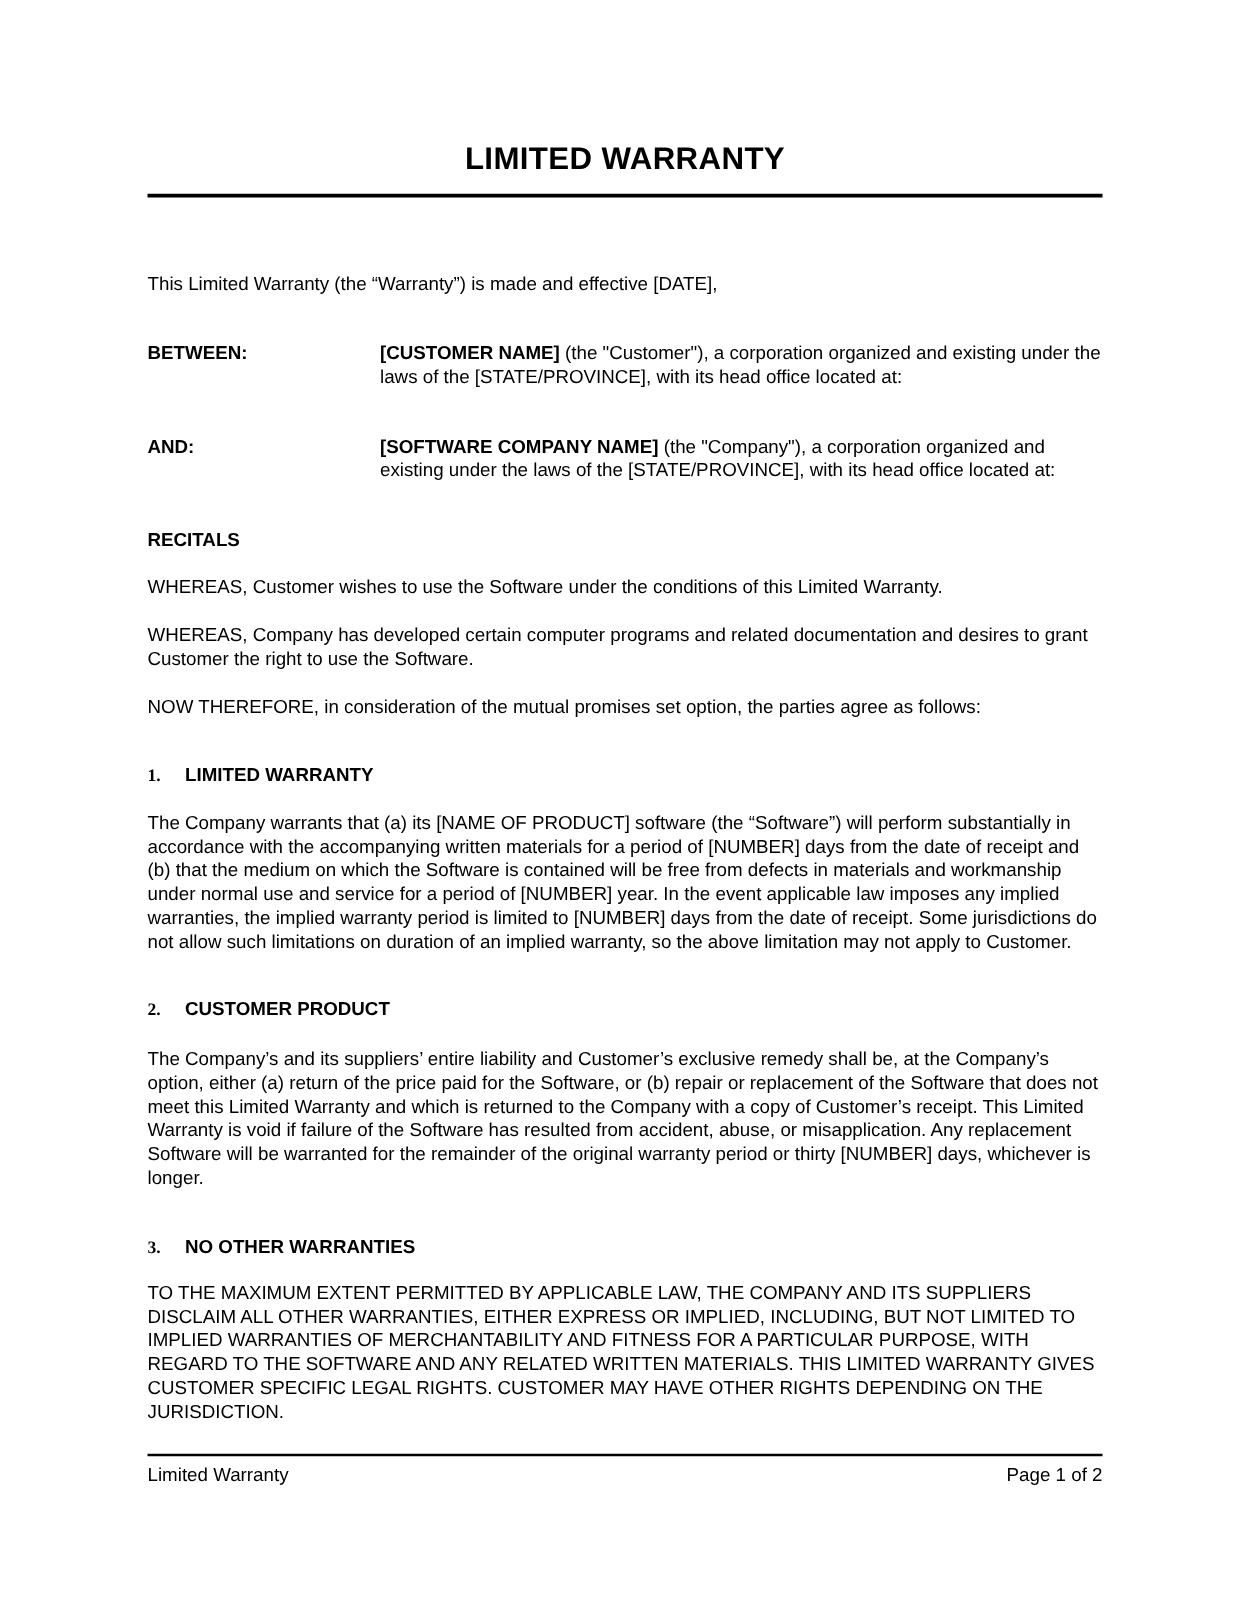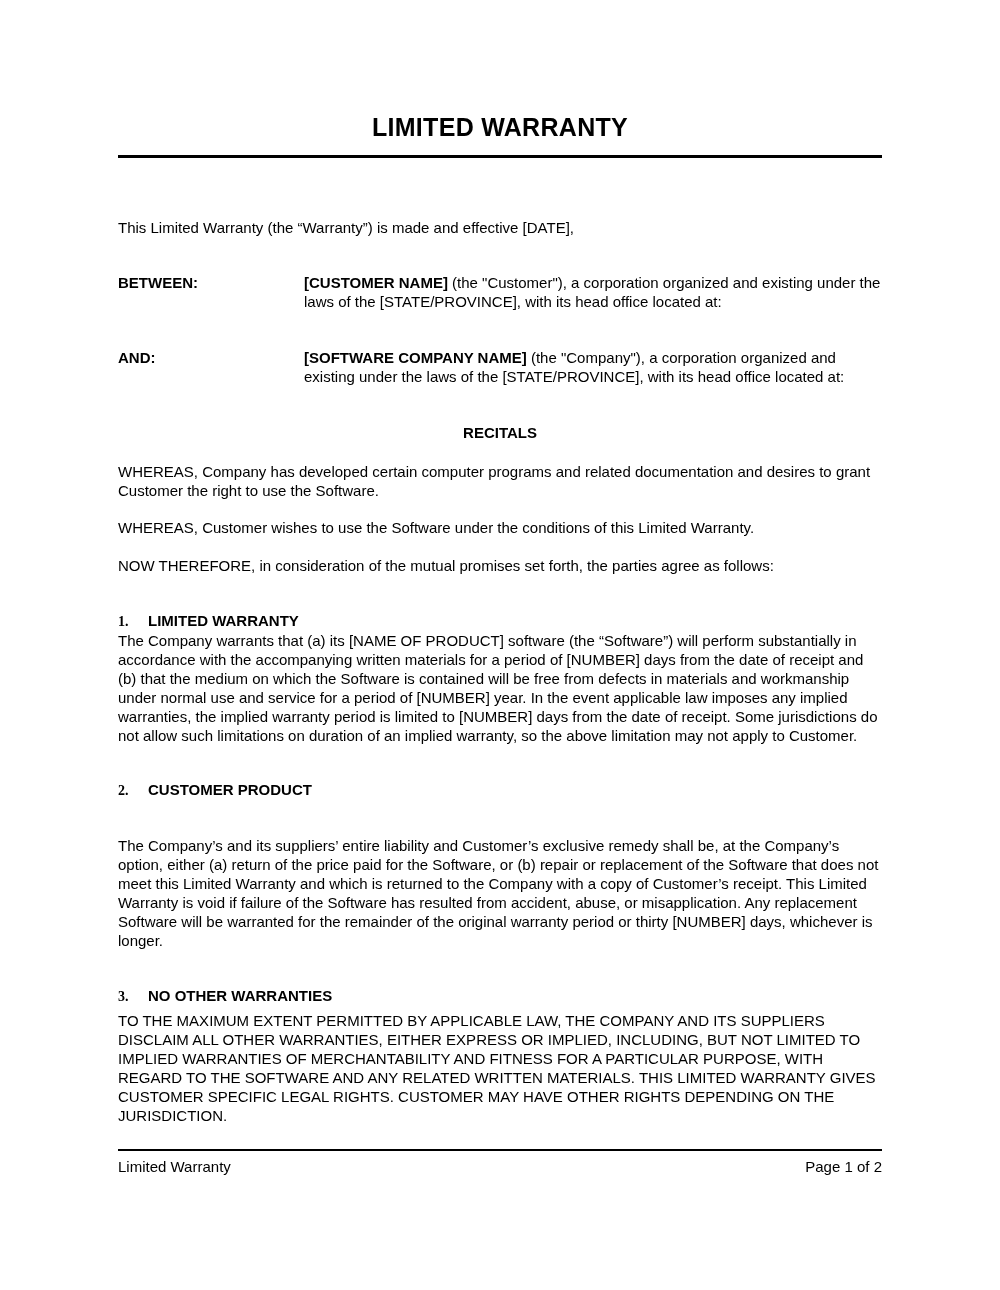--- a/index.html
+++ b/index.html
@@ -46,44 +46,43 @@
     flex-shrink: 0;
     font-weight: bold;
   }
   .party-text { flex: 1; }
   .party-name { font-weight: bold; }
   .recitals-heading {
     margin-top: 37px;
     font-size: 15px;
     font-weight: bold;
     line-height: 19px;
-    text-align: center;
   }
   .recital-1 { margin-top: 20px; }
   .recital-2 { margin-top: 18px; }
   .recital-3 { margin-top: 19px; }
   .section-heading {
     display: flex;
     align-items: baseline;
     font-size: 15px;
     font-weight: bold;
     line-height: 19px;
   }
   .section-number {
     font-family: "Liberation Serif", serif;
     font-size: 14px;
     width: 30px;
     flex-shrink: 0;
   }
   .sec-1 .section-heading { margin-top: 36px; }
-  .sec-1 .section-body { }
+  .sec-1 .section-body { margin-top: 18px; }
   .sec-2 .section-heading { margin-top: 35px; }
-  .sec-2 .section-body { margin-top: 36px; }
+  .sec-2 .section-body { margin-top: 20px; }
   .sec-3 .section-heading { margin-top: 36px; }
-  .sec-3 .section-body { margin-top: 5px; }
+  .sec-3 .section-body { margin-top: 17px; }
   .footer-rule {
     border: none;
     border-top: 2px solid #000000;
     margin-top: 24px;
   }
   .footer {
     display: flex;
     justify-content: space-between;
     margin-top: 6px;
     font-size: 15px;
@@ -105,23 +104,23 @@
     <div class="party-text"><span class="party-name">[CUSTOMER NAME]</span><span> (the "Customer"), a corporation organized and existing under the laws of the [STATE/PROVINCE], with its head office located at:</span></div>
   </div>
 
   <div class="party-row and">
     <div class="party-label">AND:</div>
     <div class="party-text"><span class="party-name">[SOFTWARE COMPANY NAME]</span><span> (the "Company"), a corporation organized and existing under the laws of the [STATE/PROVINCE], with its head office located at:</span></div>
   </div>
 
   <h2 class="recitals-heading">RECITALS</h2>
 
+  <p class="body-text recital-2">WHEREAS, Customer wishes to use the Software under the conditions of this Limited Warranty.</p>
   <p class="body-text recital-1">WHEREAS, Company has developed certain computer programs and related documentation and desires to grant Customer the right to use the Software.</p>
-  <p class="body-text recital-2">WHEREAS, Customer wishes to use the Software under the conditions of this Limited Warranty.</p>
-  <p class="body-text recital-3">NOW THEREFORE, in consideration of the mutual promises set forth, the parties agree as follows:</p>
+  <p class="body-text recital-3">NOW THEREFORE, in consideration of the mutual promises set option, the parties agree as follows:</p>
 
   <div class="section sec-1">
     <div class="section-heading">
       <span class="section-number">1.</span>
       <span>LIMITED WARRANTY</span>
     </div>
     <p class="body-text section-body">The Company warrants that (a) its [NAME OF PRODUCT] software (the “Software”) will perform substantially in accordance with the accompanying written materials for a period of [NUMBER] days from the date of receipt and (b) that the medium on which the Software is contained will be free from defects in materials and workmanship under normal use and service for a period of [NUMBER] year. In the event applicable law imposes any implied warranties, the implied warranty period is limited to [NUMBER] days from the date of receipt. Some jurisdictions do not allow such limitations on duration of an implied warranty, so the above limitation may not apply to Customer.</p>
   </div>
 
   <div class="section sec-2">

